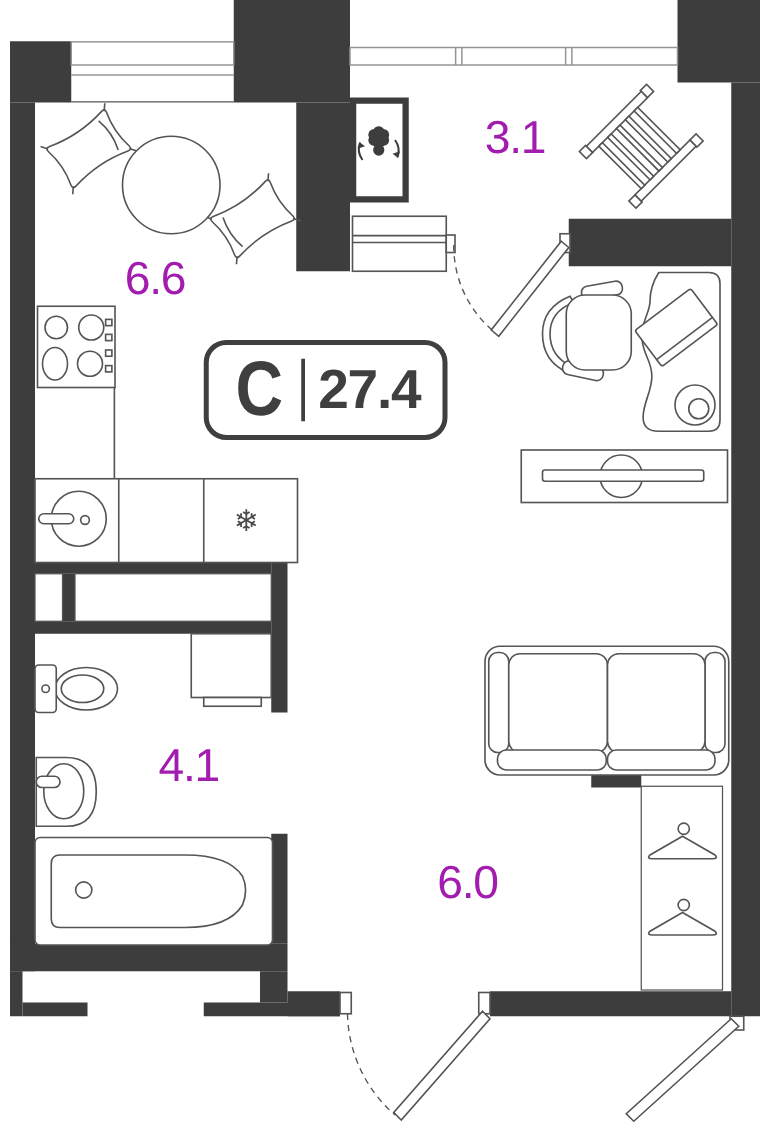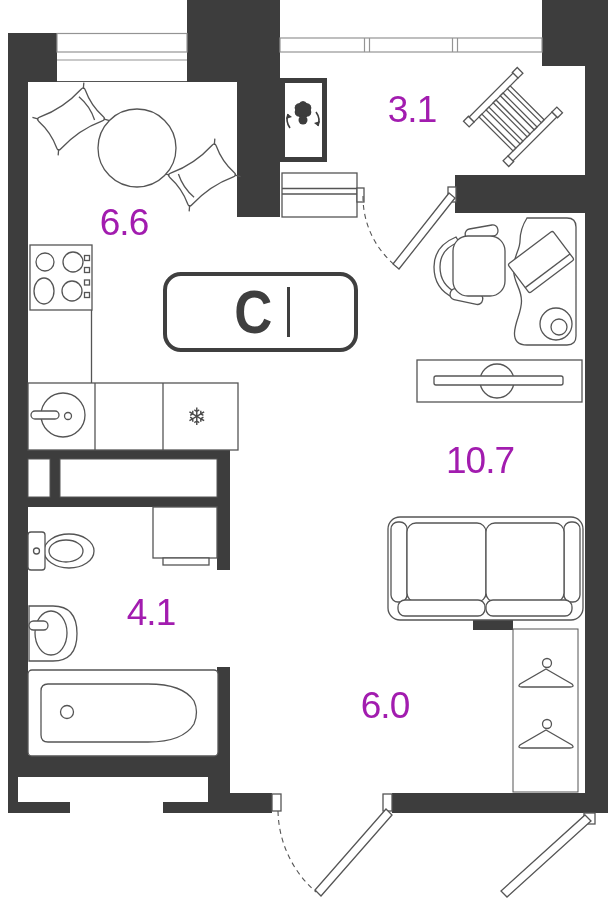--- a/index.html
+++ b/index.html
@@ -223,23 +223,23 @@
     <path class="dash" d="M 278 811 A 110 110 0 0 0 316 892"></path>
   </g>
   <g>
     <rect class="fw" x="584" y="813" width="11" height="11"></rect>
     <polygon class="fw" points="585,815 591,821 507,897 501,891"></polygon>
   </g>
 </svg>
 
   <div class="room-label" style="left:124px;top:213px;margin-top:10px;">6.6</div>
   <div class="room-label" style="left:412px;top:110px;">3.1</div>
-  <div class="room-label" style="left:480px;top:461px;">10.7</div>
   <div class="room-label" style="left:151px;top:613px;text-align:center;">4.1</div>
-  <div class="room-label" style="left:374px;top:706px;margin-left:11px;">6.0</div>
+  <div class="room-label" style="left:374px;top:706px;">6.0</div>
 
   <div class="badge">
     <span class="letter">С</span>
     <span class="divider"></span>
+    <span class="area">27.4</span>
   </div>
 
   <div class="snow">❄</div>
 </div>
 
 </body></html>

